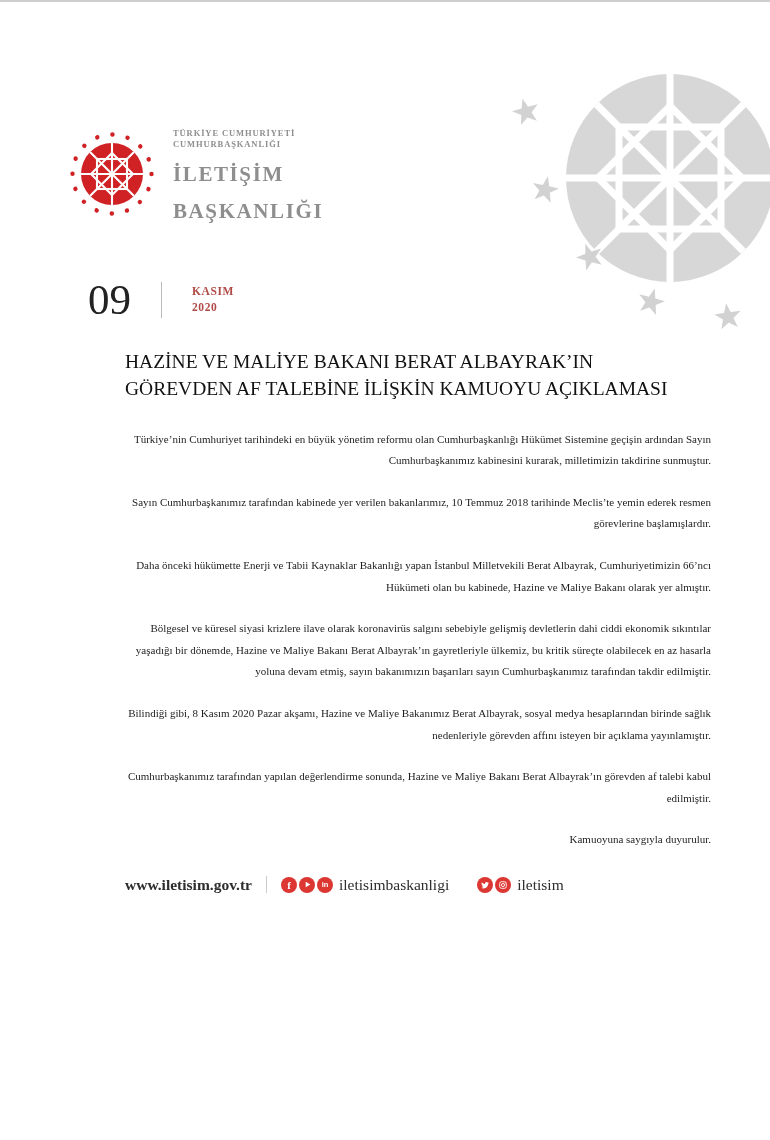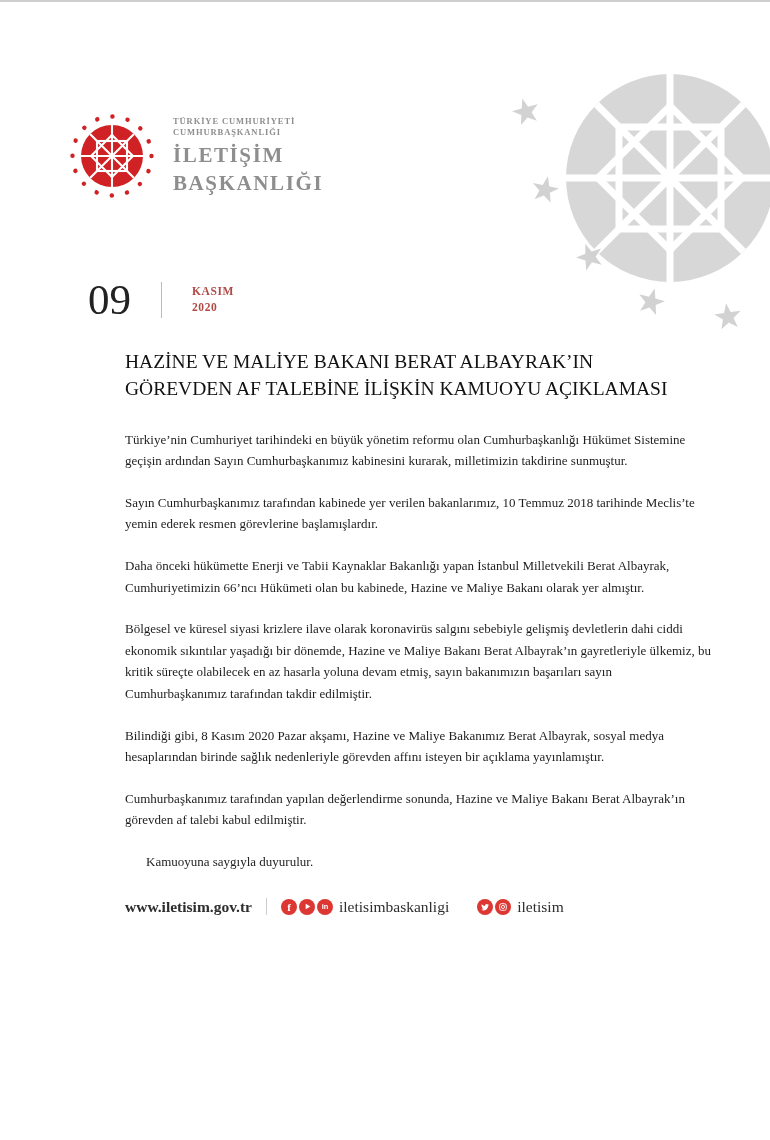--- a/index.html
+++ b/index.html
@@ -7,34 +7,34 @@
     position:relative;
     width:770px;height:1140px;
     background:#ffffff;
     overflow:hidden;
     border-top:2px solid #cfcfcf;
     font-family:"Liberation Serif","DejaVu Serif",serif;
   }
   
   .watermark{position:absolute;top:58px;right:0;width:272px;height:285px;}
   
-  .logo-row{position:absolute;left:66px;top:108px;display:flex;align-items:center;gap:15px;}
+  .logo-row{position:absolute;left:66px;top:126px;display:flex;align-items:flex-start;gap:15px;}
   .logo-mark{width:92px;height:92px;flex:0 0 auto;}
   .logo-text{color:#8e8e8e;}
   .lt-small{font-size:8.5px;font-weight:bold;letter-spacing:0.9px;line-height:1.3;}
-  .lt-big{font-size:21px;font-weight:bold;letter-spacing:1.6px;line-height:1.12;margin-top:5px;}
+  .lt-big{font-size:21px;font-weight:bold;letter-spacing:1.6px;line-height:1.12;margin-top:13px;}
   
   .date-row{position:absolute;left:88px;top:276px;display:flex;align-items:center;gap:20px;}
   .date-day{font-size:43px;line-height:1;color:#222222;}
   .date-divider{width:1px;height:36px;background:#bbbbbb;margin:0 10px;}
   .date-monthyear{font-size:11.5px;font-weight:bold;letter-spacing:0.6px;line-height:1.35;}
   
   .content{position:absolute;left:125px;top:346px;width:586px;}
   .doc-title{font-size:19.5px;font-weight:normal;line-height:1.4;color:#121212;margin:0 0 26px 0;}
-  .content p{font-size:13px;line-height:21.6px;color:#1d1d1d;margin:0 0 20px 0;}
+  .content p{font-size:11px;line-height:21.6px;color:#1d1d1d;margin:0 0 20px 0;text-align:right;}
   
   .footer-row{display:flex;align-items:center;margin-top:25px;font-size:15.5px;color:#2e2e2e;}
   .footer-website{font-weight:bold;}
   .footer-vdivider{width:1px;height:17px;background:#cccccc;margin:0 14px;}
   .icon-group{display:flex;align-items:center;gap:2px;margin-right:6px;}
   .soc{width:16px;height:16px;border-radius:50%;display:inline-flex;align-items:center;justify-content:center;flex:0 0 auto;}
   .soc .glyph-f{color:#fff;font-size:11px;font-weight:bold;font-family:"Liberation Serif",serif;line-height:1;margin-top:1px;}
   .soc .glyph-in{color:#fff;font-size:7.5px;font-weight:bold;font-family:Liberation Sans, sans-serif;line-height:1;}
   .handle{margin-right:28px;}
 </style>

